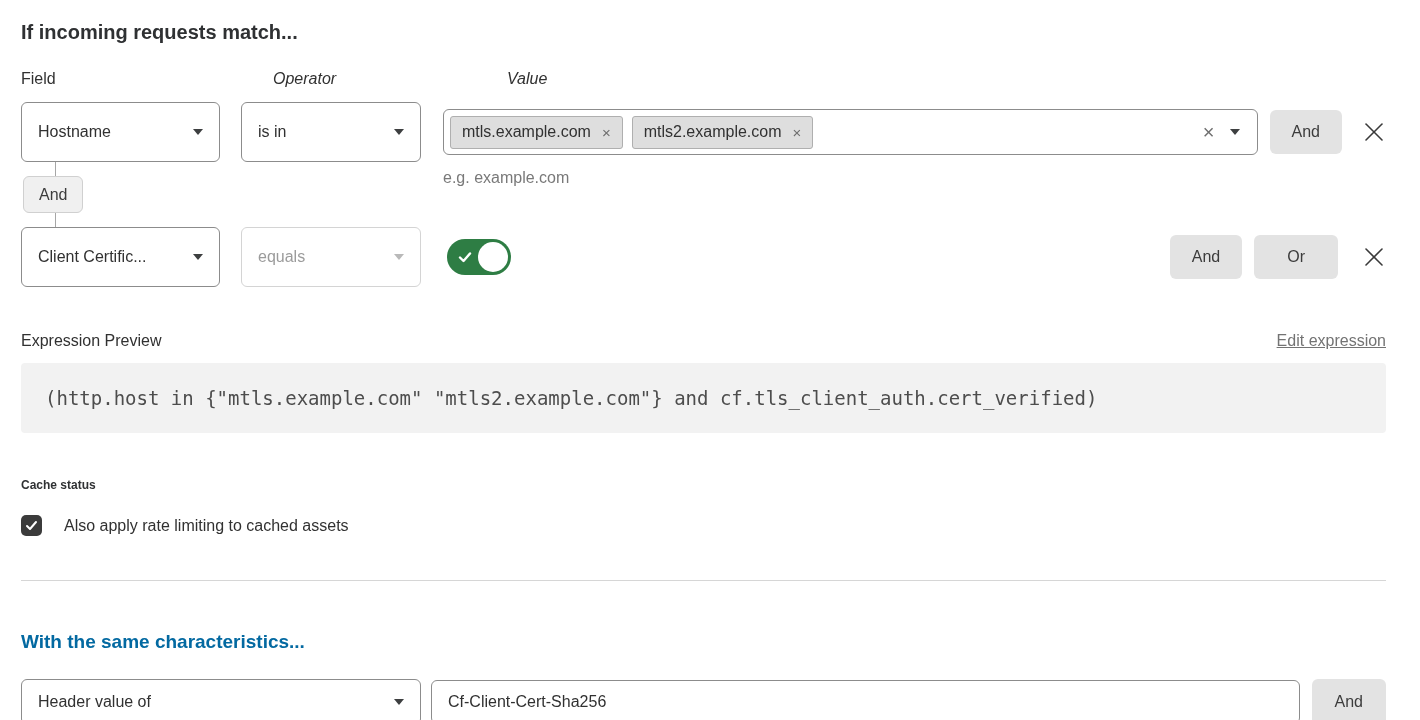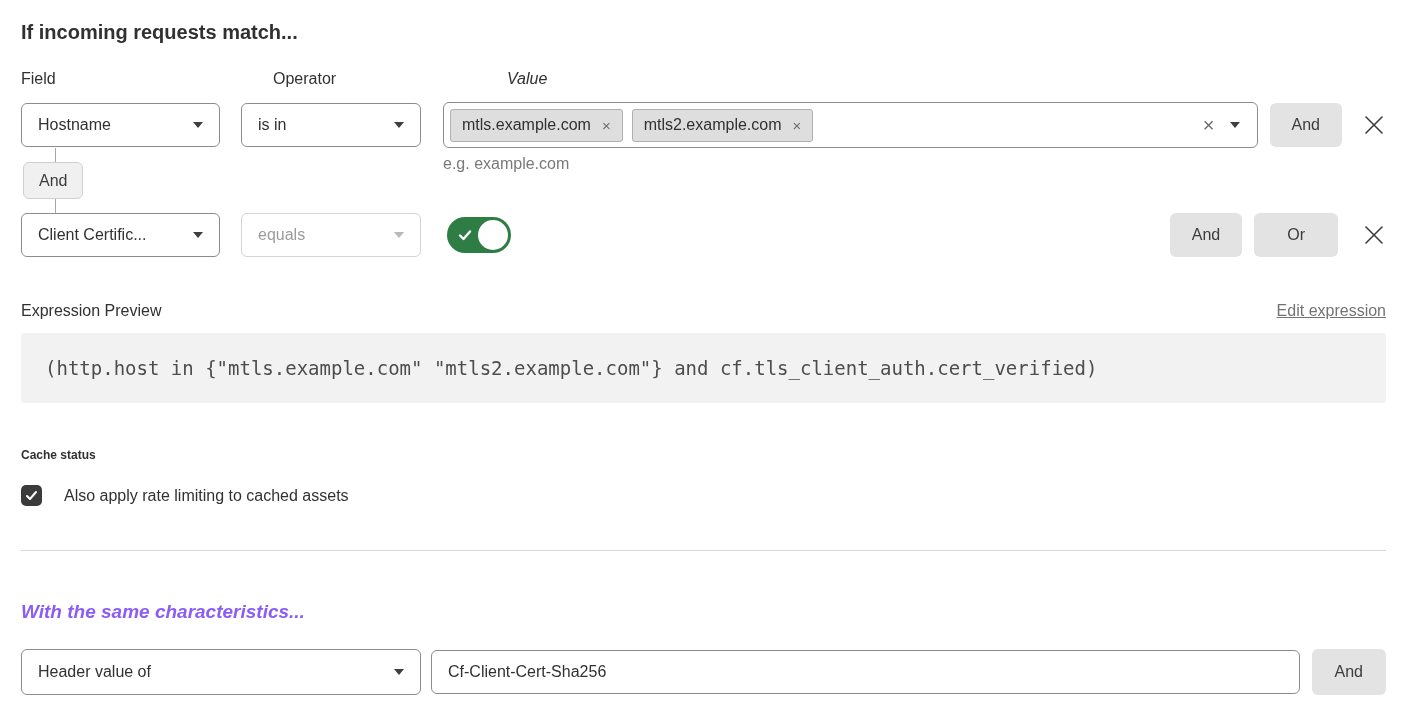--- a/index.html
+++ b/index.html
@@ -10,28 +10,28 @@
     font-family: "Liberation Sans", sans-serif;
     font-size: 16px;
   }
   .page { padding: 22px 34px 0 21px; position: relative; }
 
   .section-title { font-size: 20px; font-weight: 700; line-height: 21px; margin: 0 0 27px 0; color: #2f3133; }
 
   
   .labels-row { display: flex; margin-bottom: 14px; line-height: 18px; gap: 32px; }
   .lbl-field { width: 220px; }
-  .lbl-operator { width: 202px; }
+  .lbl-operator { width: 202px; font-style: italic; }
   .lbl-value { flex: 1; font-style: italic; }
 
   
   .ctrl-row { display: flex; align-items: center; }
 
   .select {
-    position: relative; height: 44px; background: #fff;
+    position: relative; height: 60px; background: #fff;
     border: 1px solid #8c8c8c; border-radius: 6px;
     display: flex; align-items: center;
     padding: 0 38px 0 16px; cursor: pointer; color: #313131;
   }
   .select.sm { width: 199px; margin-right: 21px; }
   .select.md { width: 180px; margin-right: 22px; }
   .select.lg { width: 400px; margin-right: 10px; height: 46px; }
   .select .txt { white-space: nowrap; overflow: hidden; }
   .chev {
     position: absolute; right: 16px; top: 50%; margin-top: -3px;
@@ -117,21 +117,21 @@
   .checkbox {
     width: 21px; height: 21px; border-radius: 5px; background: #3b3b3b;
     display: flex; align-items: center; justify-content: center; cursor: pointer; flex: none;
   }
   .check-label { margin-left: 22px; line-height: 19px; }
 
   .divider { margin-top: 44px; border: none; border-top: 1.5px solid #d6d6d6; height: 0; }
 
   
   .char-section { margin-top: 50px; }
-  .char-title { font-size: 19px; font-weight: 700; line-height: 21px; margin: 0 0 27px 0; color: #8b5cf6; font-style: italic; }
+  .char-title { font-size: 19px; font-weight: 700; line-height: 21px; margin: 0 0 27px 0; color: #0369a1; }
   .text-input {
     flex: 1; height: 44px; border: 1px solid #8c8c8c; border-radius: 6px;
     font-family: inherit; font-size: 16px; color: #313131; padding: 0 16px;
     margin-right: 12px; outline: none; background: #fff;
   }
 </style>
 </head>
 <body>
 
 <div class="page">

